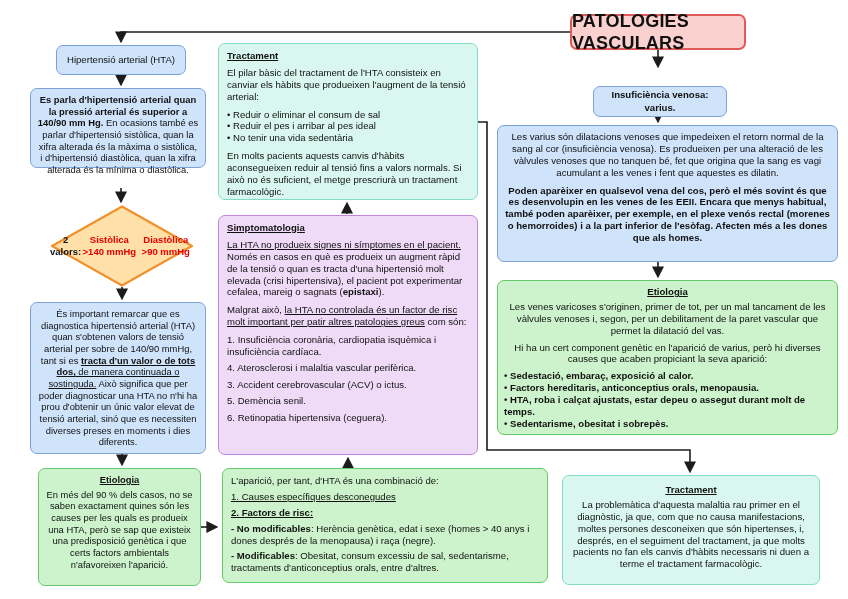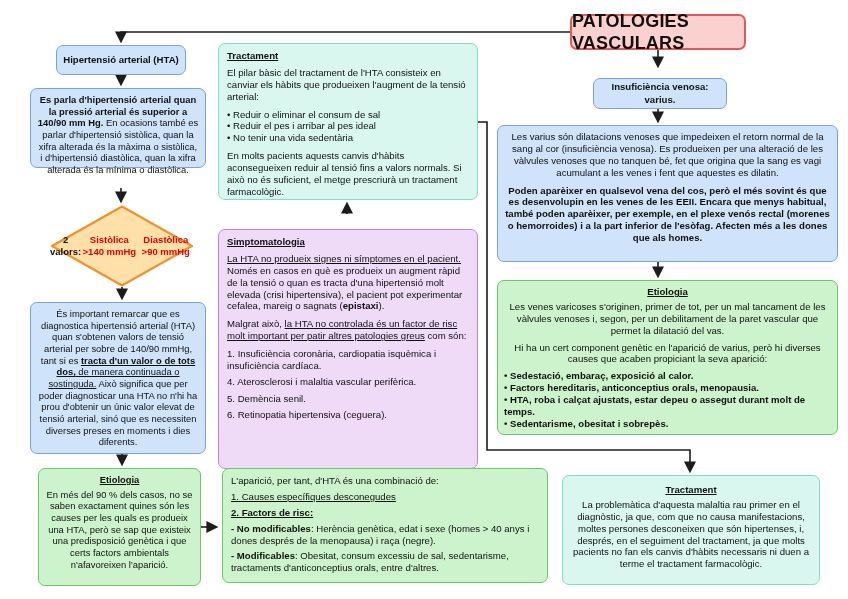--- a/index.html
+++ b/index.html
@@ -29,21 +29,21 @@
   ul.dots li{margin:0;}
   ul.dots li::before{content:"\2022\00a0";}
   .numitem{margin-bottom:4.5px;}
   .smalltxt{font-size:9.4px;}
   .diamond-wrap{position:absolute;z-index:1;}
   .diamond-text{position:absolute;left:0;top:0;width:100%;height:100%;
     display:flex;flex-direction:row;align-items:center;justify-content:center;
     font-weight:bold;font-size:9.5px;line-height:1.25;text-align:center;}
   .redtxt{color:#e60000;width:78px;}
   .titlebig{font-size:18px;font-weight:bold;letter-spacing:.2px;}
-  .hdr{font-weight:bold;font-size:9.6px;white-space:nowrap;}
+  .hdr{font-weight:normal;font-size:9.6px;white-space:nowrap;}
 </style>
 </head>
 <body>
 
 <div id="canvas">
 
   <svg id="wires" viewBox="0 0 848 599">
     <defs>
       <marker id="ah" viewBox="0 0 10 10" refX="8" refY="5" markerWidth="7.5" markerHeight="7.5" orient="auto-start-reverse">
         <path d="M0,0 L10,5 L0,10 z" fill="#1c1c1c"></path>
@@ -101,39 +101,40 @@
     <div class="boxtitle">Tractament</div>
     <p>El pilar bàsic del tractament de l'HTA consisteix en canviar els hàbits que produeixen l'augment de la tensió arterial:</p>
     <ul class="dots">
       <li>Reduir o eliminar el consum de sal</li>
       <li>Reduir el pes i arribar al pes ideal</li>
       <li>No tenir una vida sedentària</li>
     </ul>
     <p>En molts pacients aquests canvis d'hàbits aconsegueixen reduir al tensió fins a valors normals. Si això no és suficient, el metge prescriurà un tractament farmacològic.</p>
   </div>
 
-  <div class="box purple pad" style="left:218px;top:229px;width:260px;height:240px;">
+  <div class="box purple pad" style="left:218px;top:215px;width:260px;height:240px;">
     <div class="boxtitle">Simptomatologia</div>
     <p><span class="u">La HTA no produeix signes ni símptomes en el pacient.</span><span> Només en casos en què es produeix un augment ràpid de la tensió o quan es tracta d'una hipertensió molt elevada (crisi hipertensiva), el pacient pot experimentar cefalea, mareig o sagnats (</span><span class="b">epistaxi</span><span>).</span></p>
     <p><span>Malgrat això, </span><span class="u">la HTA no controlada és un factor de risc molt important per patir altres patologies greus</span><span> com són:</span></p>
     <div class="numitem">1. Insuficiència coronària, cardiopatia isquèmica i insuficiència cardíaca.</div>
     <div class="numitem">4. Aterosclerosi i malaltia vascular perifèrica.</div>
+    <div class="numitem">3. Accident cerebrovascular (ACV) o ictus.</div>
     <div class="numitem">5. Demència senil.</div>
     <div class="numitem">6. Retinopatia hipertensiva (ceguera).</div>
   </div>
 
   <div class="box green pad" style="left:222px;top:468px;width:326px;height:115px;">
     <p style="margin-bottom:4px;">L'aparició, per tant, d'HTA és una combinació de:</p>
     <p class="u" style="margin-bottom:4px;">1. Causes específiques desconegudes</p>
     <p class="bu" style="margin-bottom:4px;">2. Factors de risc:</p>
     <p style="margin-bottom:4px;"><span class="b">- No modificables</span><span>: Herència genètica, edat i sexe (homes &gt; 40 anys i dones després de la menopausa) i raça (negre).</span></p>
     <p><span class="b">- Modificables</span><span>: Obesitat, consum excessiu de sal, sedentarisme, tractaments d'anticonceptius orals, entre d'altres.</span></p>
   </div>
 
-  <div class="box blue flexc center b" style="left:593px;top:78px;width:134px;height:31px;font-size:9.6px;line-height:1.3;">
+  <div class="box blue flexc center b" style="left:593px;top:86px;width:134px;height:31px;font-size:9.6px;line-height:1.3;">
     <div>
       <div>Insuficiència venosa:</div>
       <div>varius.</div>
     </div>
   </div>
 
   <div class="box blue center padc" style="left:497px;top:125px;width:341px;height:137px;">
     <p>Les varius són dilatacions venoses que impedeixen el retorn normal de la sang al cor (insuficiència venosa). Es produeixen per una alteració de les vàlvules venoses que no tanquen bé, fet que origina que la sang es vagi acumulant a les venes i fent que aquestes es dilatin.</p>
     <p class="b">Poden aparèixer en qualsevol vena del cos, però el més sovint és que es desenvolupin en les venes de les EEII. Encara que menys habitual, també poden aparèixer, per exemple, en el plexe venós rectal (morenes o hemorroides) i a la part inferior de l'esòfag. Afecten més a les dones que als homes.</p>
   </div>

